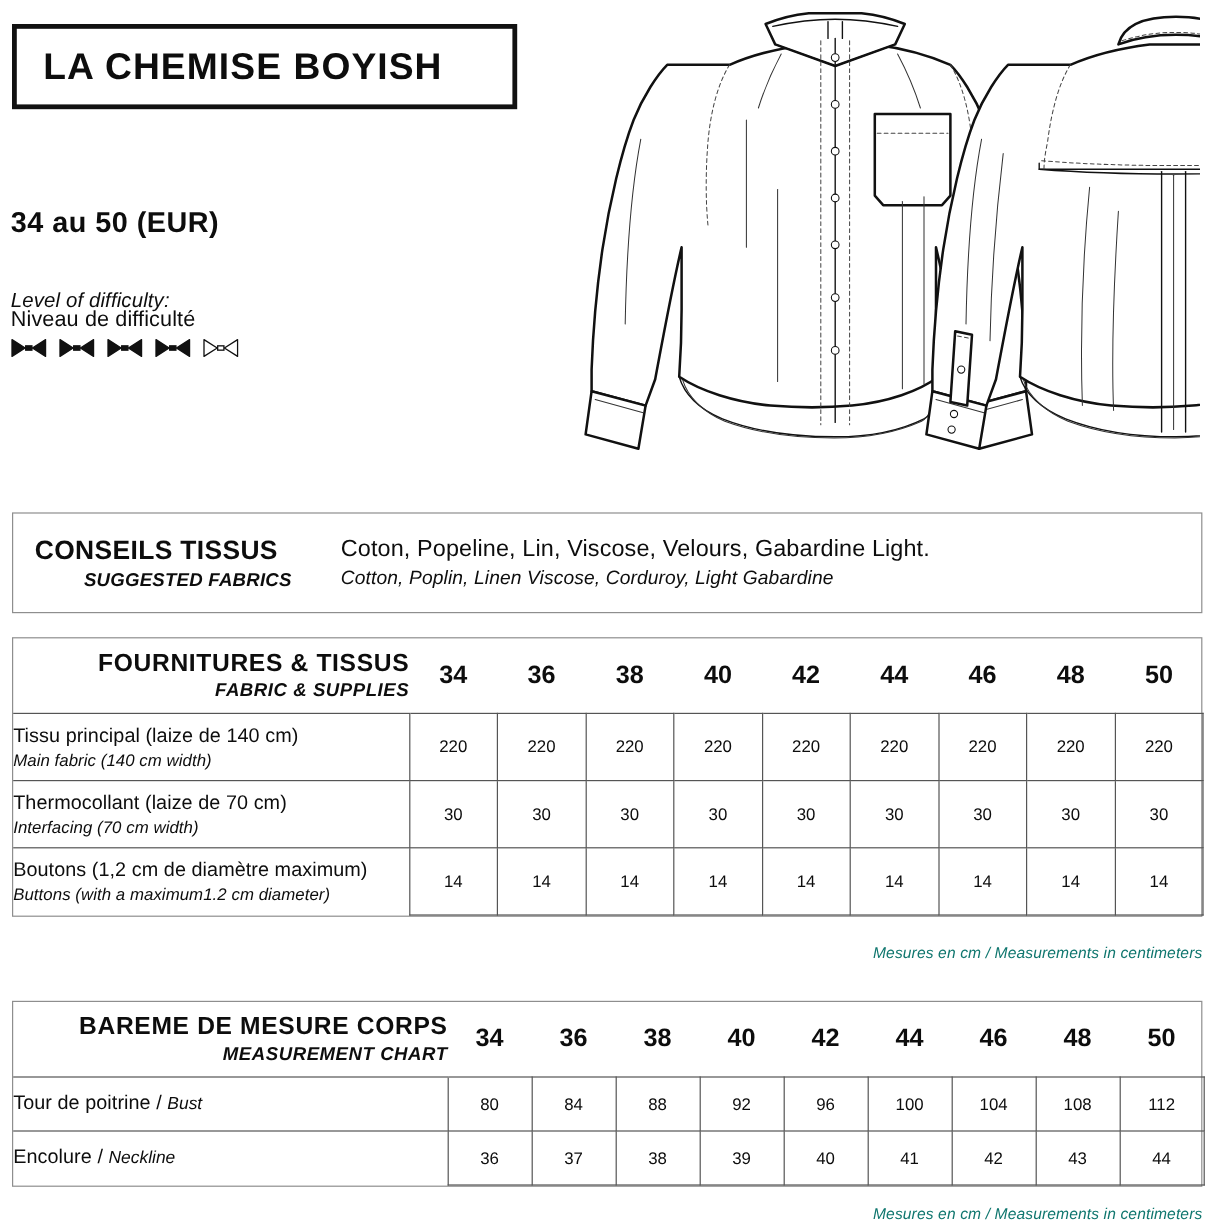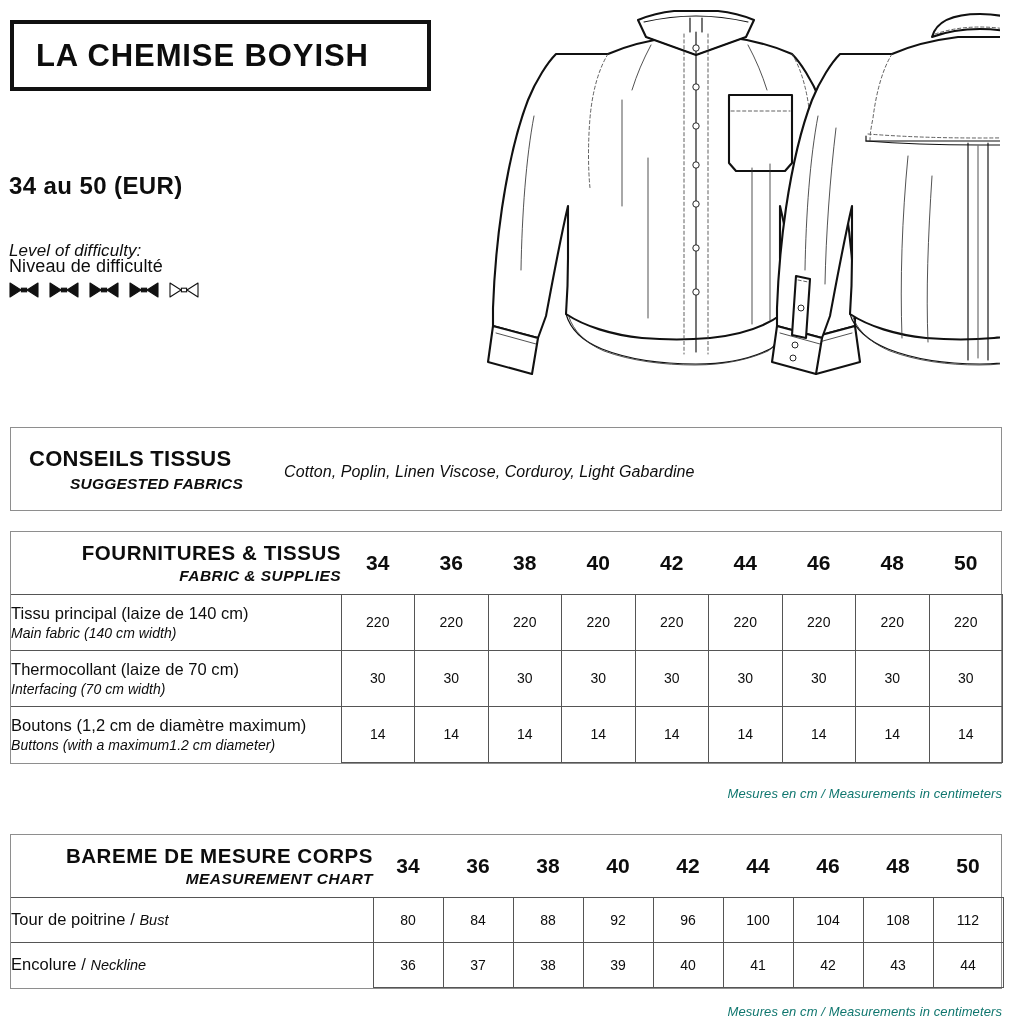--- a/index.html
+++ b/index.html
@@ -276,20 +276,21 @@
     </svg>
   </div>
 
   <div class="tbl" id="fabrics-table">
     <div id="fabrics-inner">
       <div id="fabrics-head">
         <div class="fb-h1">CONSEILS TISSUS</div>
         <div class="fb-h2">SUGGESTED FABRICS</div>
       </div>
       <div>
+        <div class="fb-l1">Coton, Popeline, Lin, Viscose, Velours, Gabardine Light.</div>
         <div class="fb-l2">Cotton, Poplin, Linen Viscose, Corduroy, Light Gabardine</div>
       </div>
     </div>
   </div>
 
   <div class="tbl" id="supplies-table">
     <table class="grid-table">
       <colgroup>
         <col style="width:330px">
           <col style="width:73.5px">

